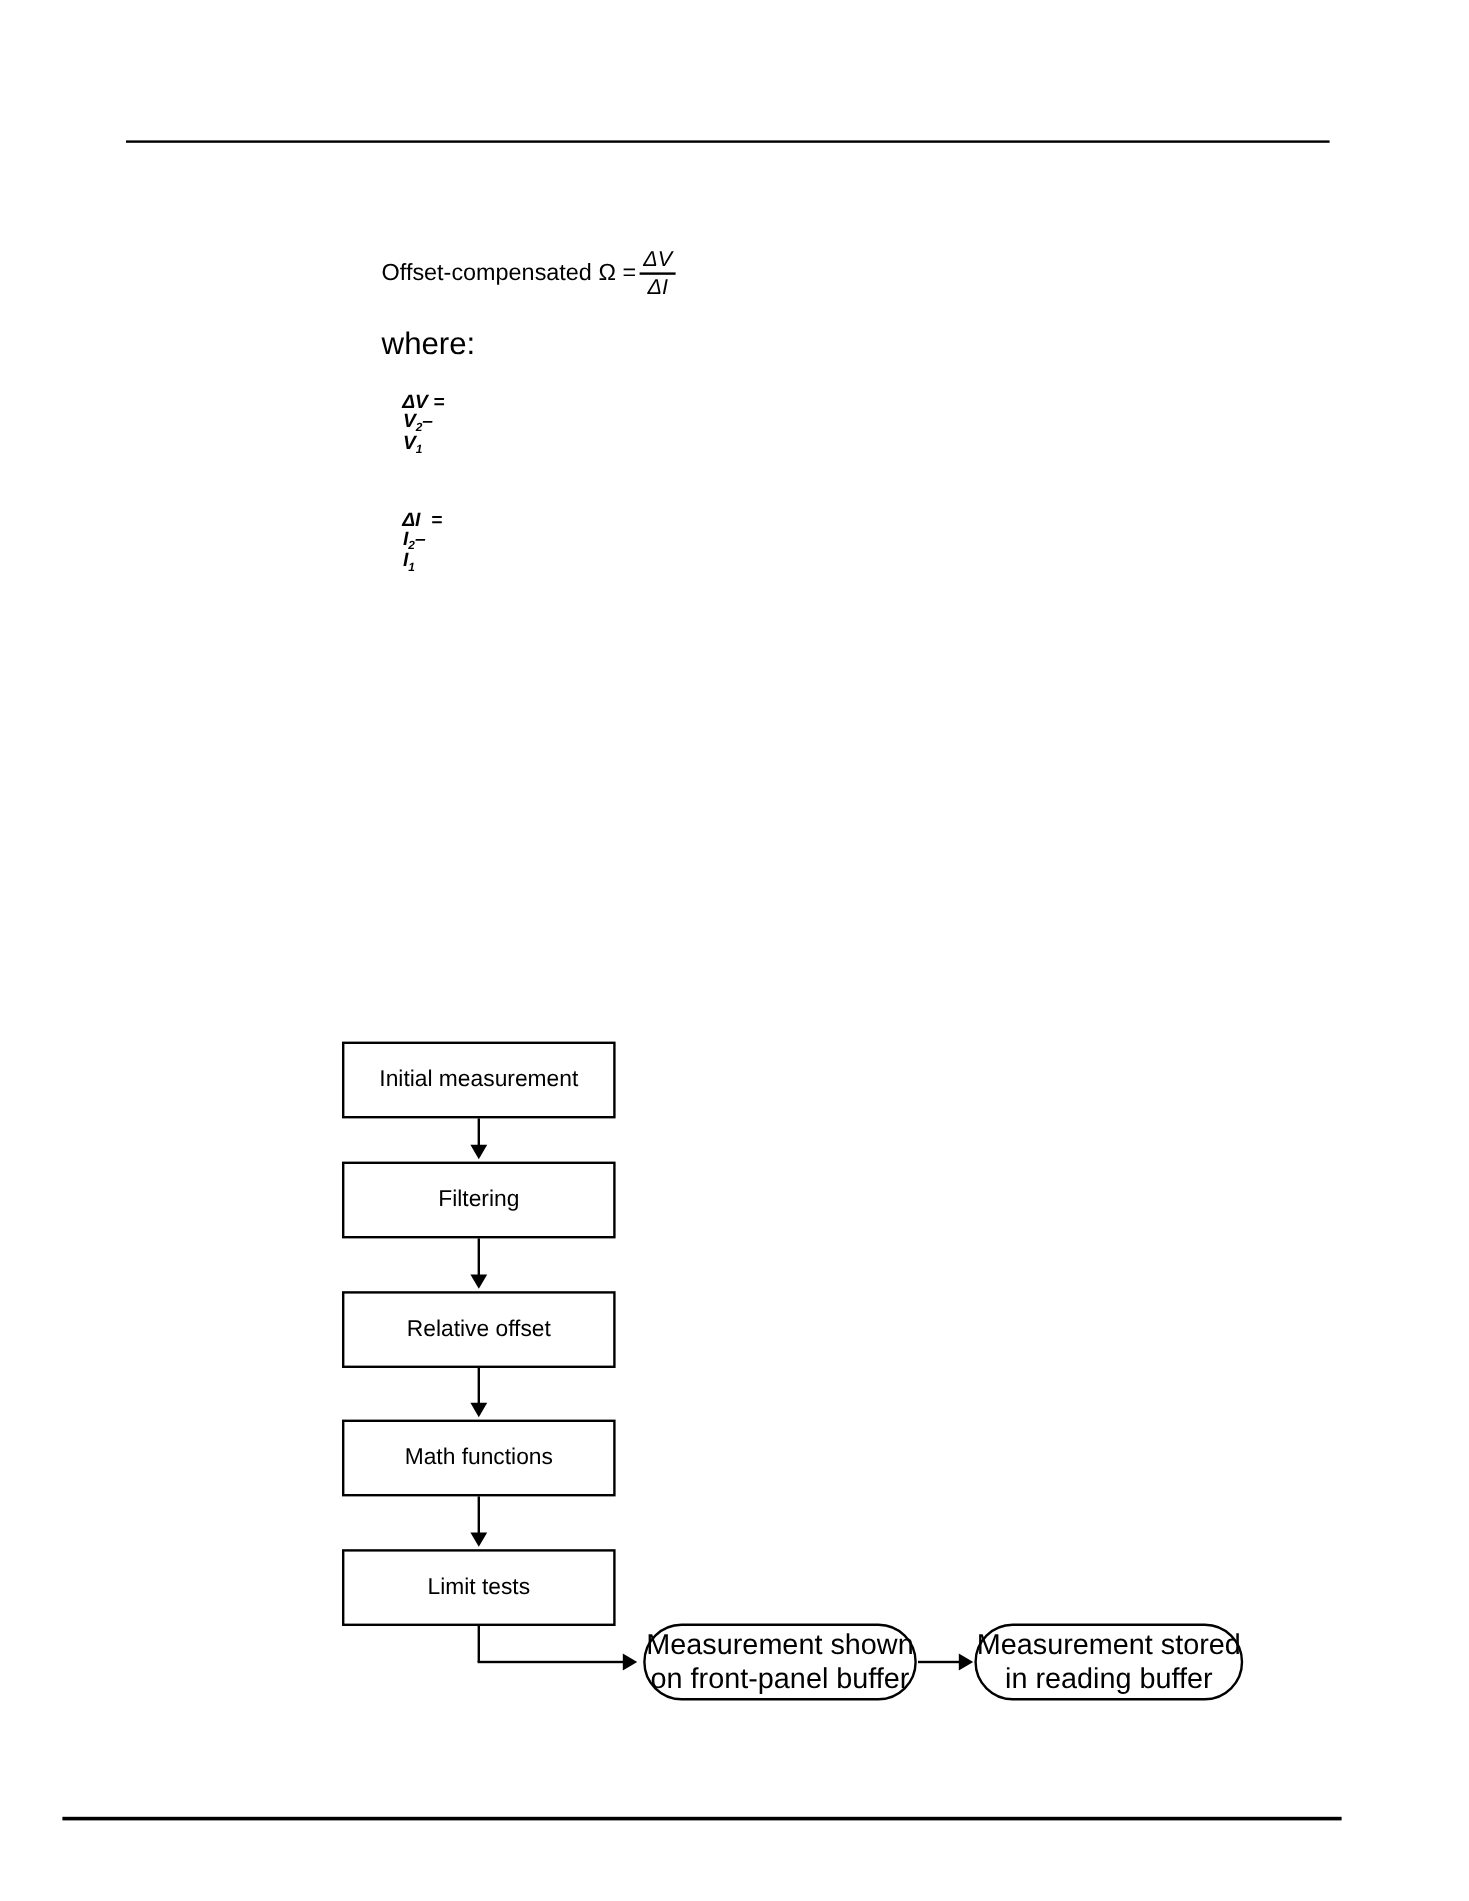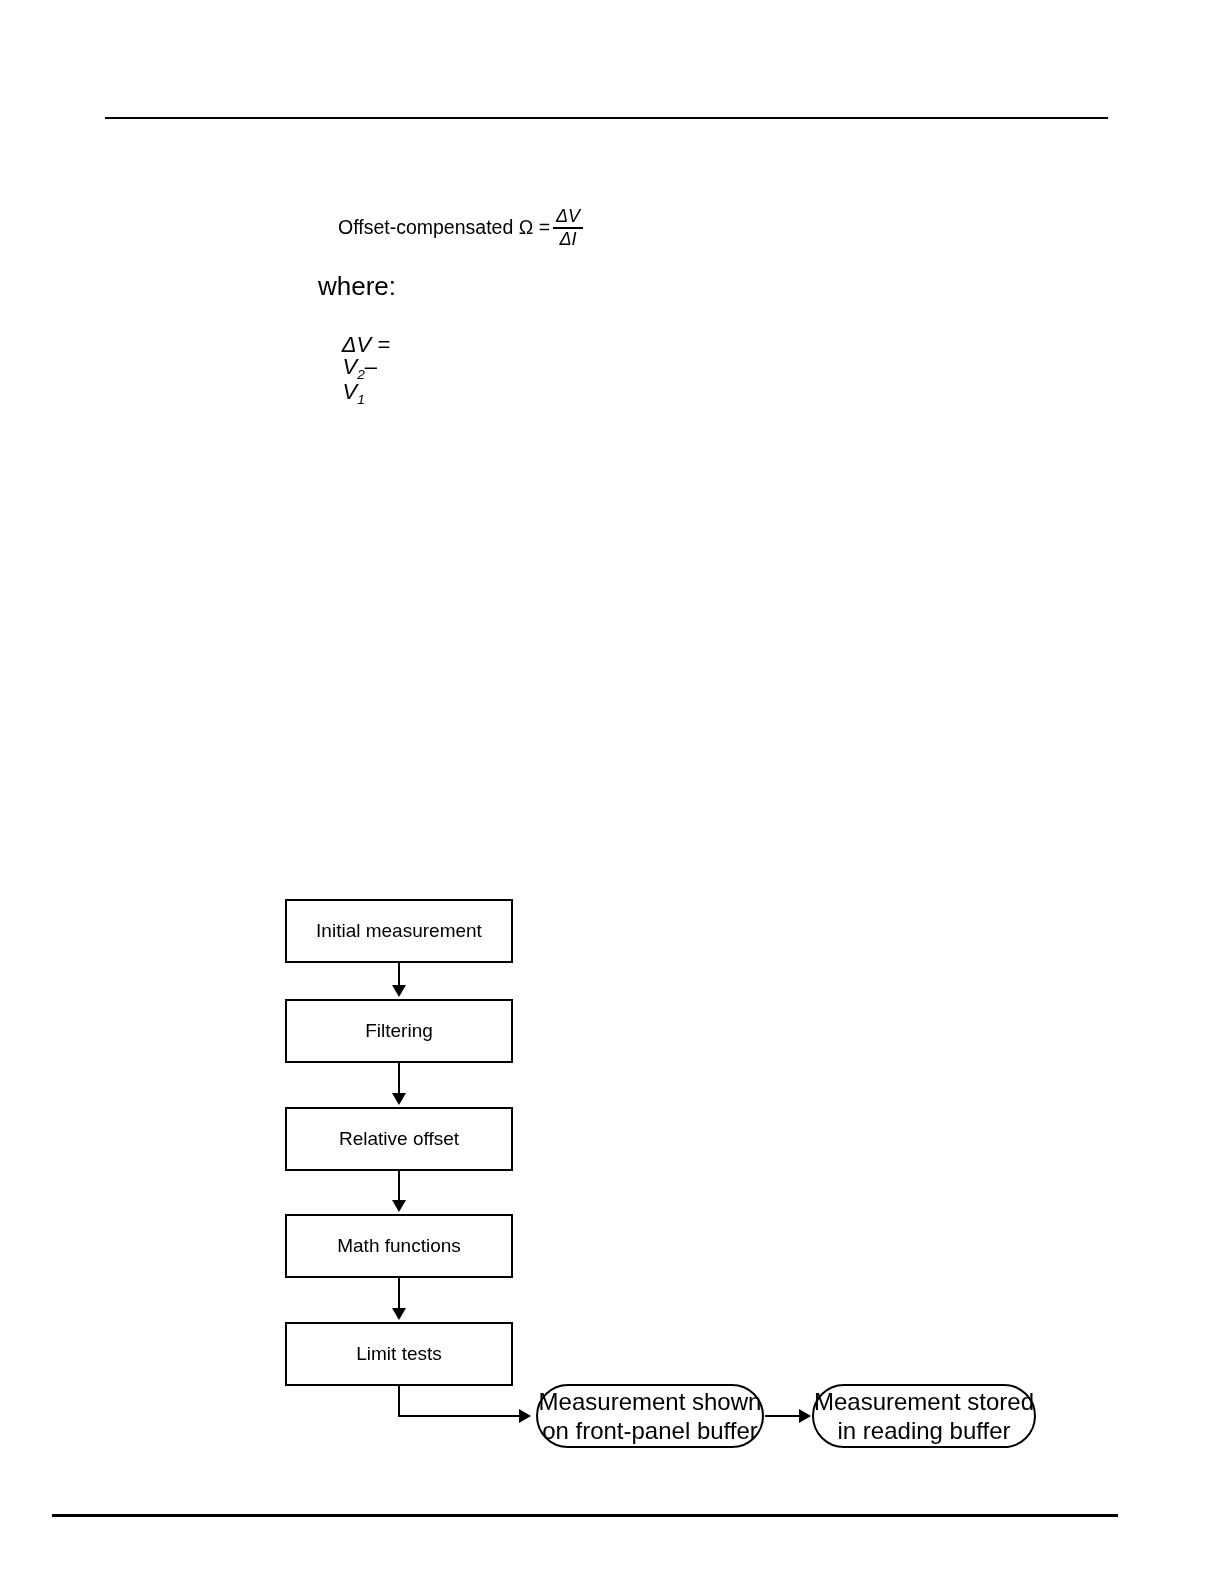--- a/index.html
+++ b/index.html
@@ -40,21 +40,20 @@
     left: 318px;
     top: 205px;
     width: 460px;
   }
   .formula-line-1 {
     display: flex;
     align-items: center;
     font-size: 19.5px;
     line-height: 1;
     height: 46px;
-    margin-left: 20px;
   }
   .formula-line-1 .lead {
     white-space: pre;
   }
   .frac {
     display: inline-flex;
     flex-direction: column;
     align-items: center;
     justify-content: center;
     margin-left: 3px;
@@ -73,44 +72,44 @@
     height: 1.5px;
     background: #000;
     margin: 1px 0;
   }
   .where-label {
     font-size: 26px;
     margin-top: 22px;
     line-height: 1;
   }
   .eq-line {
-    font-size: 22px;
+    font-size: 16px;
     font-style: italic;
     margin-top: 13px;
     line-height: 1;
     white-space: pre;
+    font-weight: bold;
   }
   .eq-line sub {
     font-size: 0.62em;
     font-style: italic;
     vertical-align: -0.35em;
   }
   .upright {
     font-style: normal;
   }
 
   
   #flowchart {
     position: absolute;
     left: 0;
     top: 0;
     width: 1224px;
     height: 1200px;
     pointer-events: none;
-    margin-top: 31px;
   }
   .fc-box {
     position: absolute;
     left: 285px;
     width: 228px;
     height: 64px;
     border: 2px solid #000000;
     background: #ffffff;
     box-sizing: border-box;
     display: flex;
@@ -185,20 +184,25 @@
   </div>
 
   <div class="where-label">where:</div>
 
   <div class="eq-line">
     <span>ΔV</span><span class="upright"> </span><span>=</span>
     <span>V</span><sub>2</sub><span>–</span>
     <span>V</span><sub>1</sub>
   </div>
 
+  <div class="eq-line">
+    <span>ΔI</span><span class="upright">  </span><span>=</span>
+    <span>I</span><sub>2</sub><span>–</span>
+    <span>I</span><sub>1</sub>
+  </div>
 
 </div>
 
 <div id="flowchart">
 
   <div class="fc-box" style="top:868px;">
     <span>Initial measurement</span>
   </div>
   <div class="fc-box" style="top:968px;">
     <span>Filtering</span>

